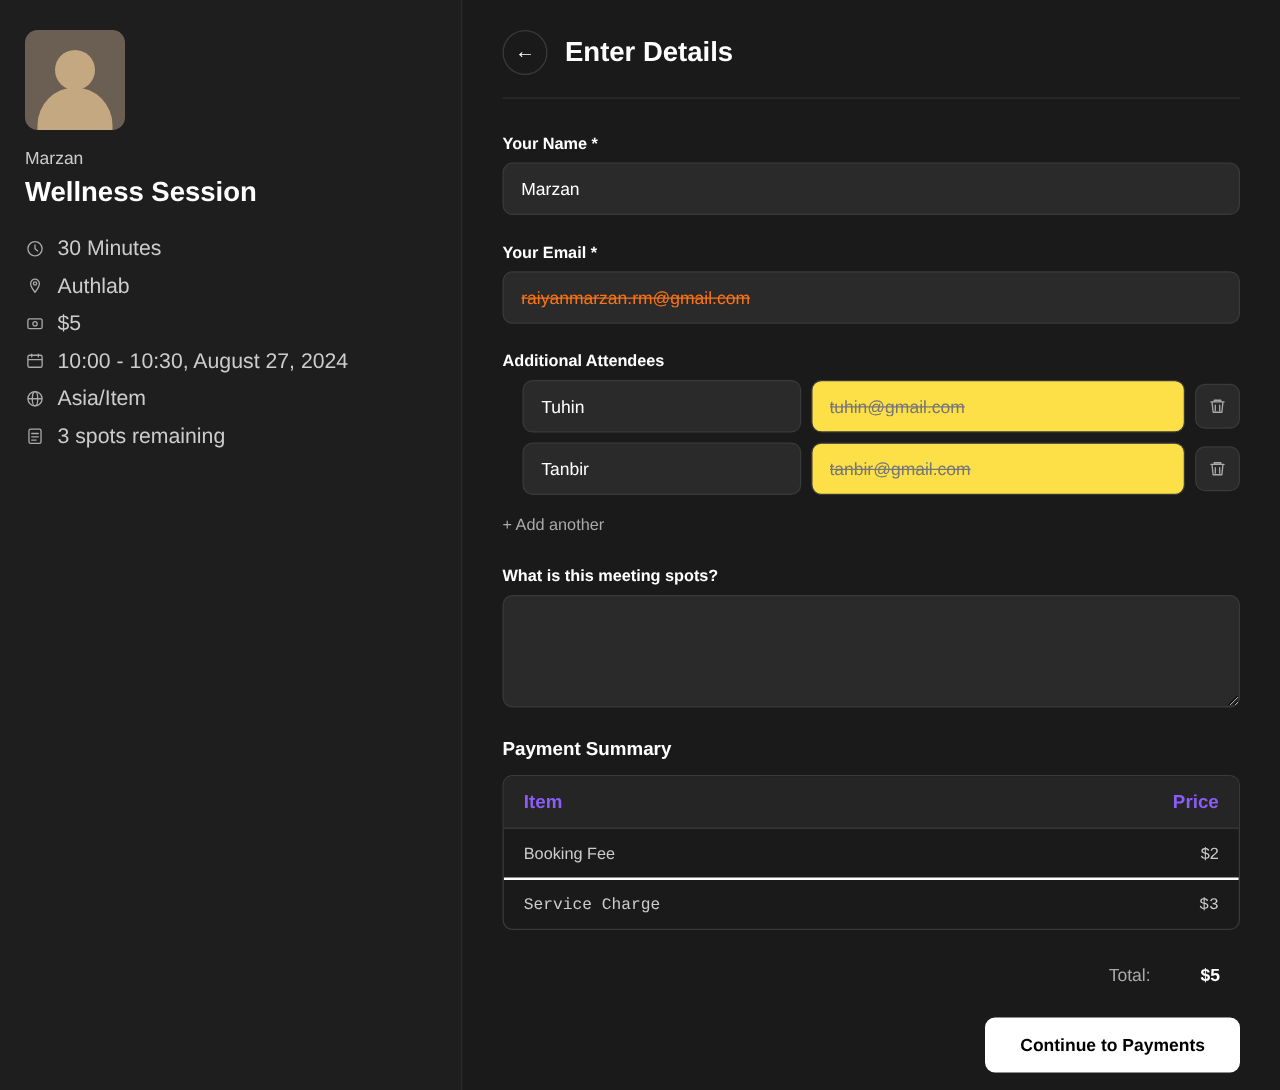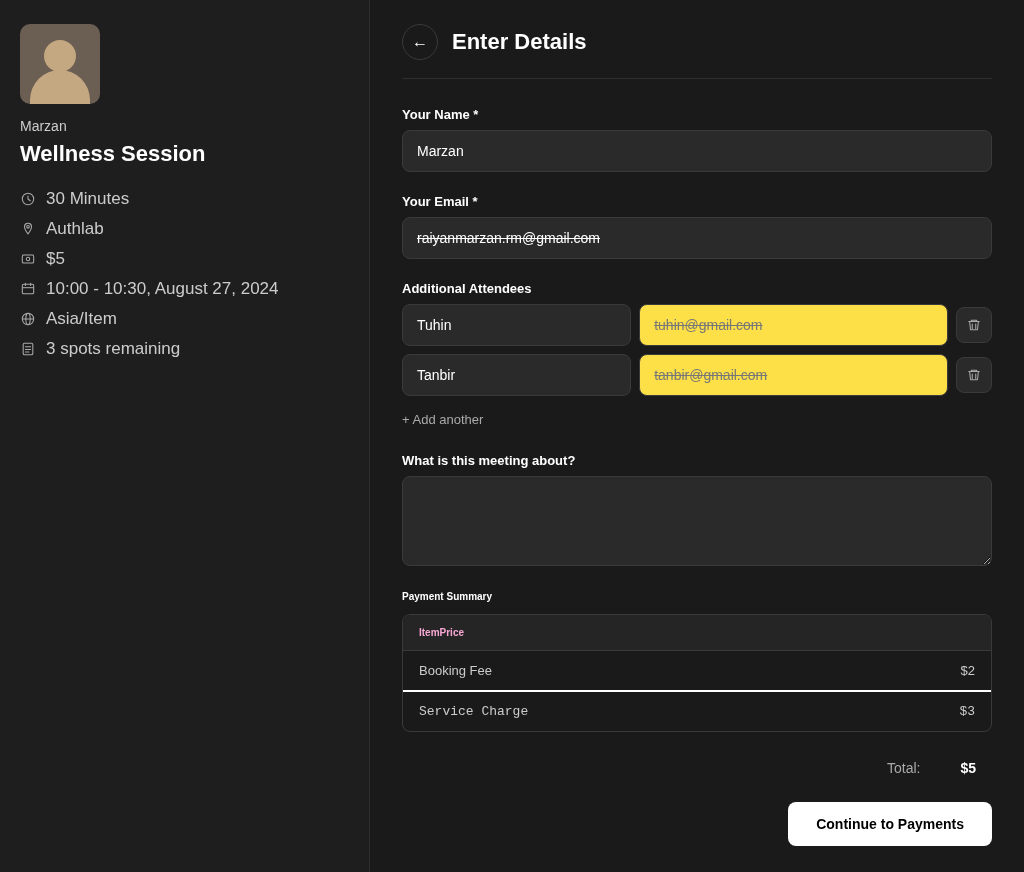--- a/index.html
+++ b/index.html
@@ -136,40 +136,41 @@
       border-radius: 8px;
       padding: 12px 14px;
       color: #ffffff;
       font-size: 14px;
       outline: none;
     }
     .form-input::placeholder {
       color: #666;
     }
     .form-input.strikethrough {
-      color: #ffffff;
+      color: #f97316;
       text-decoration: line-through;
     }
 
     
     .attendee-row {
       display: flex;
       gap: 8px;
       margin-bottom: 8px;
       align-items: center;
     }
     .attendee-name-input {
       flex: 1;
       background: #2a2a2a;
       border: 1px solid #3a3a3a;
       border-radius: 8px;
       padding: 12px 14px;
       color: #ffffff;
       font-size: 14px;
       outline: none;
+      margin-left: 16px;
     }
     .attendee-email-input {
       flex: 1.4;
       background: #fde047;
       border: 1px solid #3a3a3a;
       border-radius: 8px;
       padding: 12px 14px;
       color: #888;
       font-size: 14px;
       text-decoration: line-through;
@@ -210,40 +211,40 @@
       color: #ffffff;
       font-size: 14px;
       outline: none;
       resize: vertical;
       min-height: 80px;
       font-family: inherit;
     }
 
     
     .payment-title {
-      font-size: 10px;
+      font-size: 15px;
       font-weight: 700;
       color: #ffffff;
       margin-bottom: 12px;
     }
     .payment-table {
       width: 100%;
       border: 1px solid #3a3a3a;
       border-radius: 8px;
       overflow: hidden;
       margin-bottom: 16px;
     }
     .payment-table-header {
       display: flex;
-      justify-content: flex-start;
+      justify-content: space-between;
       padding: 12px 16px;
       background: #252525;
       border-bottom: 1px solid #3a3a3a;
-      font-size: 10px;
-      color: #f9a8d4;
+      font-size: 15px;
+      color: #8b5cf6;
       font-weight: 600;
     }
     .payment-table-row {
       display: flex;
       justify-content: space-between;
       padding: 12px 16px;
       border-bottom: 2px solid #ffffff;
       font-size: 13px;
       color: #cccccc;
     }
@@ -403,21 +404,21 @@
           <path d="M2 4h12M5 4V2.5h6V4M6 7v5M10 7v5M3 4l1 9.5h8L13 4" stroke="#aaa" stroke-width="1.2" stroke-linecap="round" stroke-linejoin="round"></path>
         </svg>
       </button>
     </div>
 
     
     <button class="add-another-btn">+ Add another</button>
   </div>
 
   <div class="form-section">
-    <div class="form-label">What is this meeting about?</div>
+    <div class="form-label">What is this meeting spots?</div>
     <textarea class="form-textarea" rows="4" style=""></textarea>
   </div>
 
   <div class="form-section">
     <div class="payment-title">Payment Summary</div>
 
     <div class="payment-table">
       <div class="payment-table-header">
         <span>Item</span>
         <span>Price</span>

